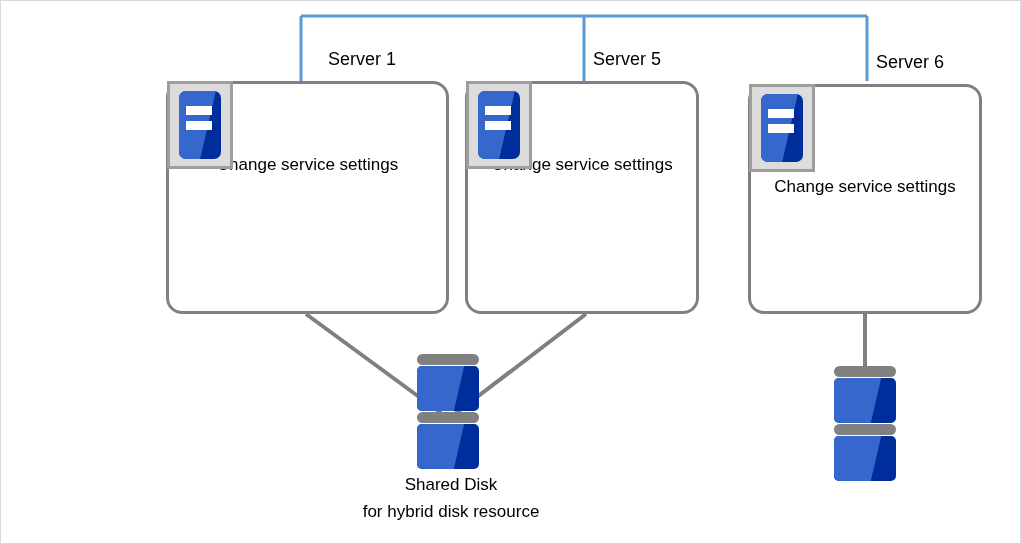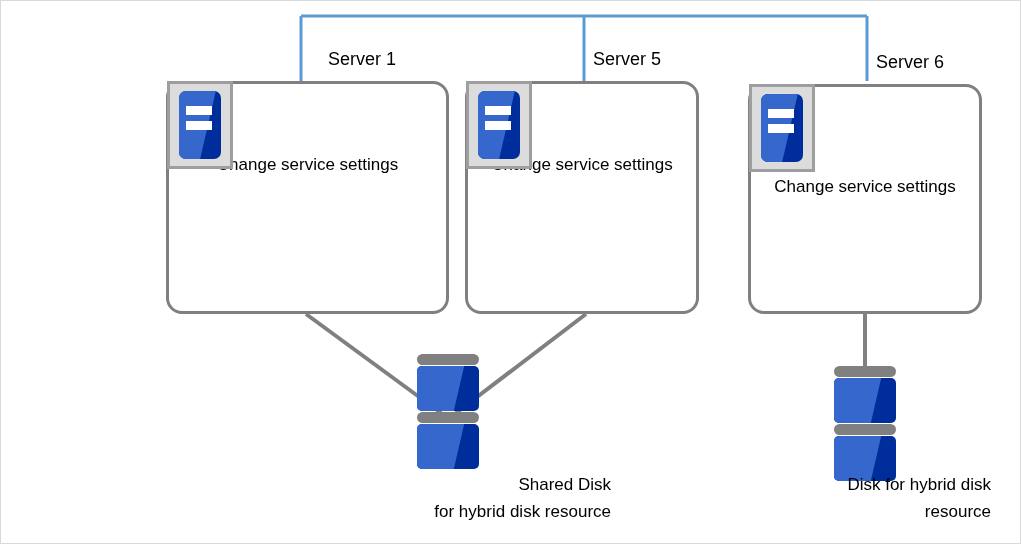--- a/index.html
+++ b/index.html
@@ -97,21 +97,21 @@
   .disk-block::before{
     content:"";
     position:absolute;
     left:-22%;top:0;
     width:90%;height:100%;
     background:#3567cd;
     transform:skewX(-13deg);
   }
   .disk-caption{
     position:absolute;
-    text-align:right;
+    text-align:center;
     font-size:17px;
     color:#000000;
     line-height:27px;
     white-space:pre-line;
   }
 </style>
 </head>
 <body>
 
 <div id="canvas">
@@ -185,16 +185,14 @@
   </div>
   <div class="disk-caption" style="left:290px;top:470px;width:320px;">Shared Disk
 for hybrid disk resource</div>
 
   <div class="disk" style="left:833px;top:365px;">
     <div class="disk-cap"></div>
     <div class="disk-block"></div>
     <div class="disk-cap"></div>
     <div class="disk-block"></div>
   </div>
-  <div class="disk-caption" style="left:740px;top:470px;width:250px;">Disk for hybrid disk
-resource</div>
 
 </div>
 
 </body></html>

